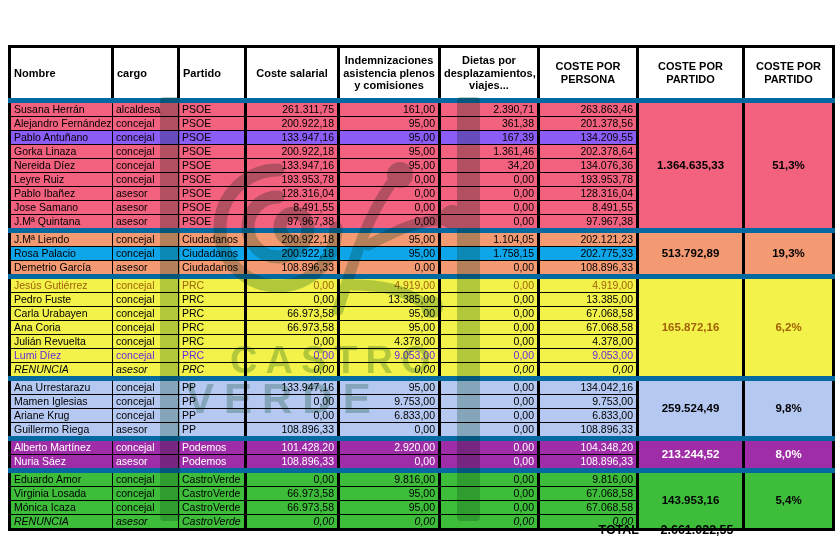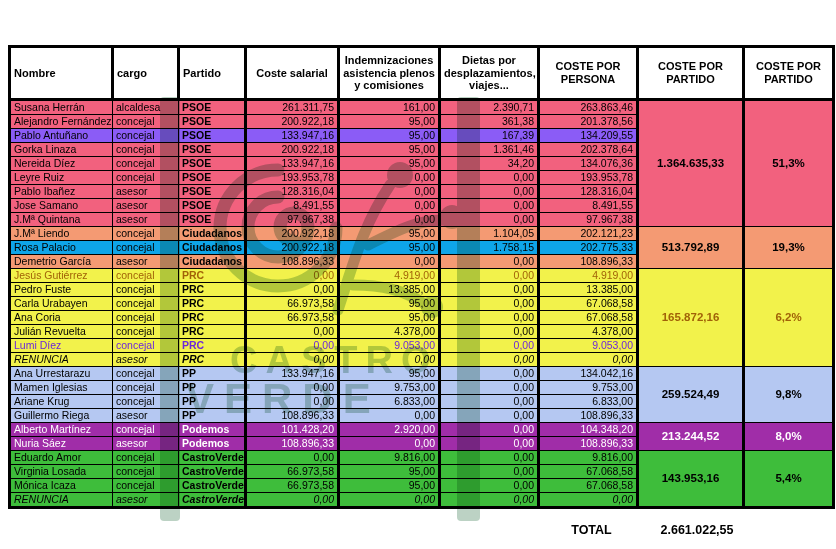--- a/index.html
+++ b/index.html
@@ -23,31 +23,31 @@
     background:#fff;font-weight:bold;font-size:11px;line-height:1.15;
     vertical-align:middle;height:46px;padding:2px 3px;text-align:center;
     border:3px solid #000;white-space:normal;
   }
   thead th.left{text-align:left;}
   tbody td{
     font-size:10.5px;height:11px;line-height:11px;padding:1px 3px;
     vertical-align:middle;
   }
   td.c0,td.c1,td.c2{text-align:left;}
-  td.c2{border-right:3px solid #000;font-weight:bold;}
+  td.c2{border-right:3px solid #000;}
   td.c3,td.c4,td.c5,td.c6,td.c7,td.c8{border-left:3px solid #000;border-right:3px solid #000;}
   td.num{text-align:right;}
-  tr.group-start td{border-top:1px solid #0369a1;}
+  tr.group-start td{border-top:5px solid #0369a1;}
   td.total-cell{
     text-align:center;font-weight:bold;font-size:11.5px;
   }
   tr.renuncia td{font-style:italic;}
   .footer{position:absolute;left:8px;top:519px;width:824px;height:24px;}
   .footer .total-label{
-    position:absolute;left:536px;width:95px;text-align:center;
+    position:absolute;left:536px;width:95px;text-align:right;
     font-weight:bold;font-size:12.5px;top:4px;
   }
   .footer .total-value{
     position:absolute;left:637px;width:104px;text-align:center;
     font-weight:bold;font-size:12.5px;top:4px;
   }
   svg.watermark{
     position:absolute;left:8px;top:45px;width:824px;height:476px;
     pointer-events:none;mix-blend-mode:multiply;opacity:0.42;
   }

